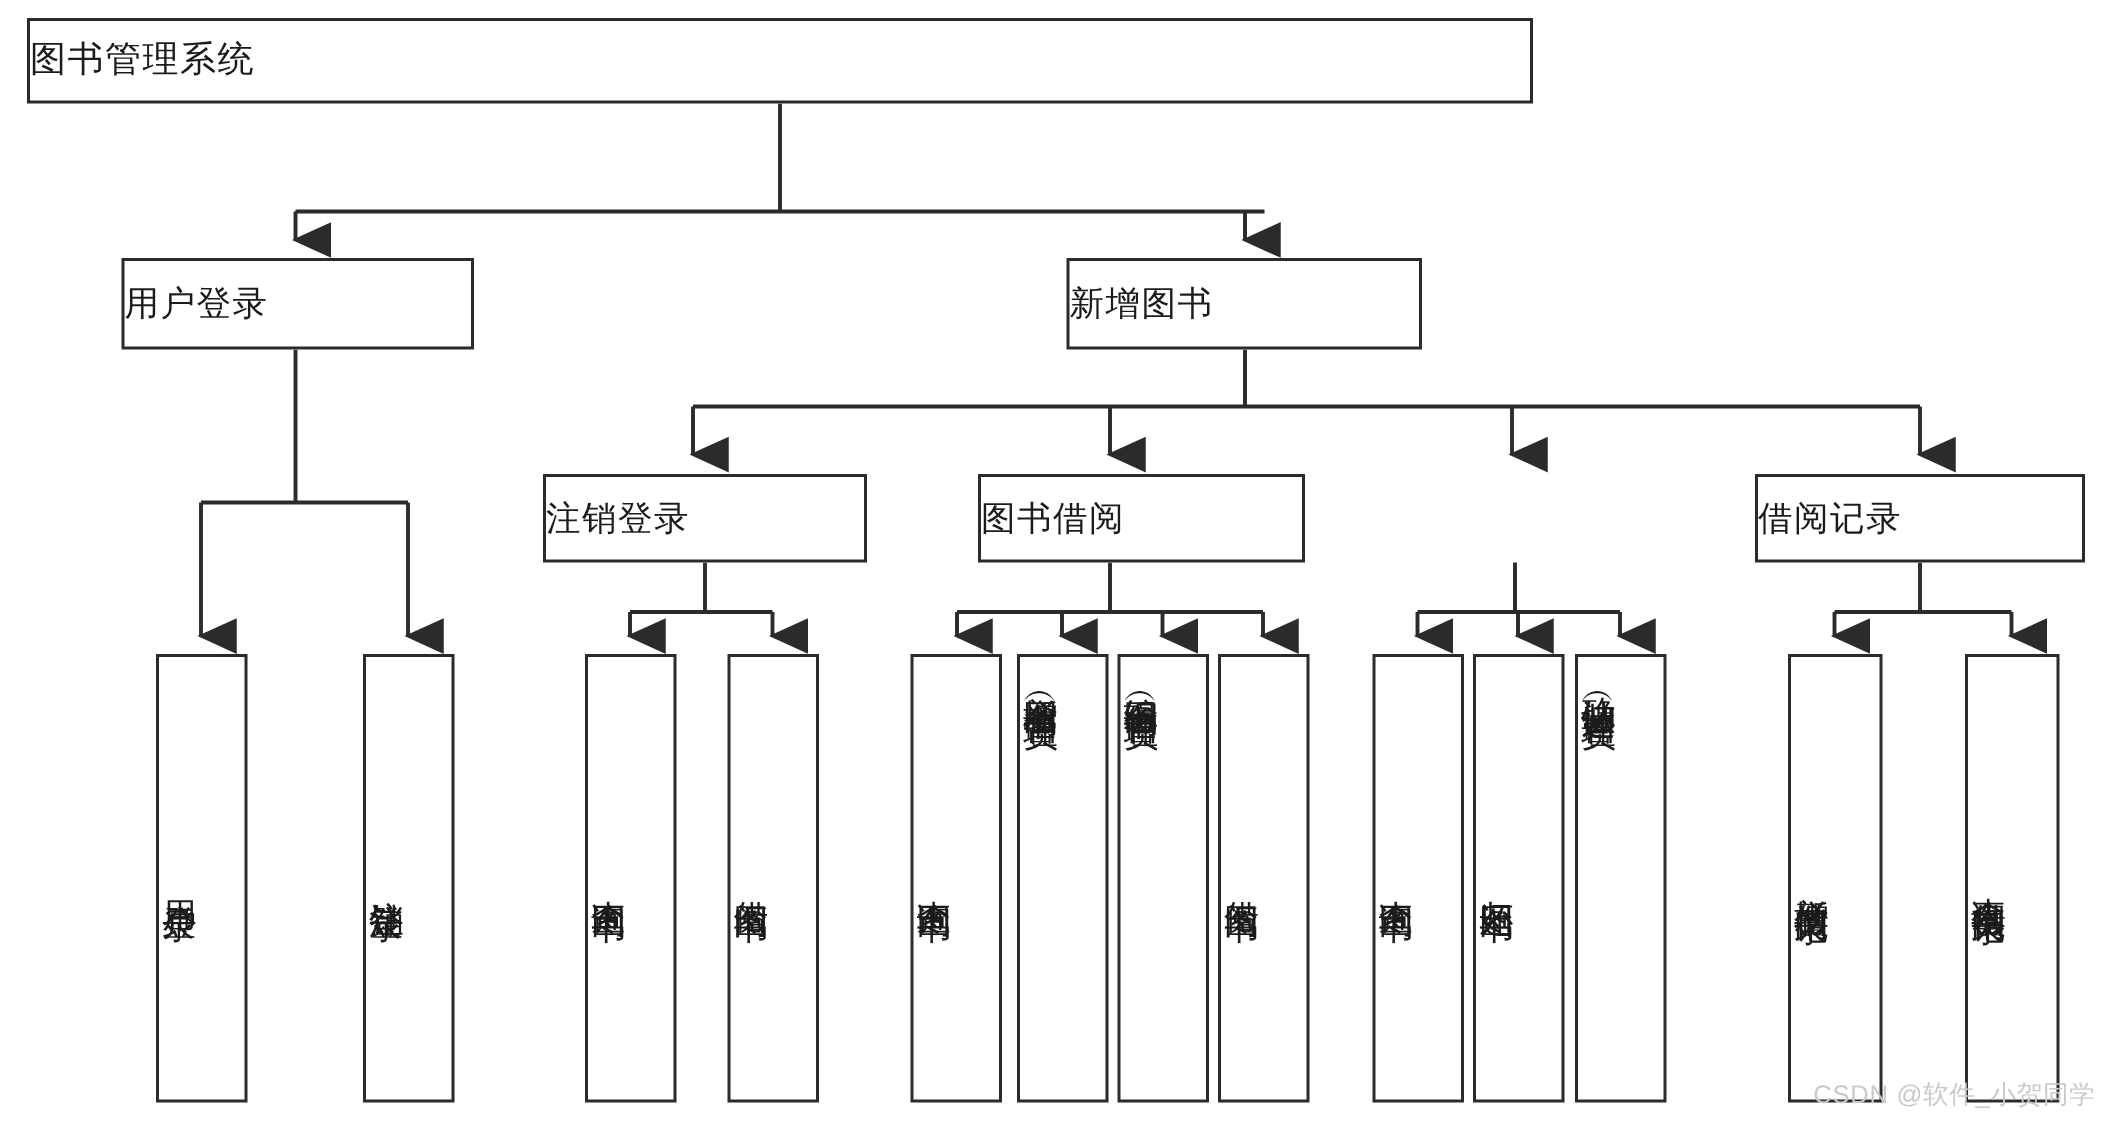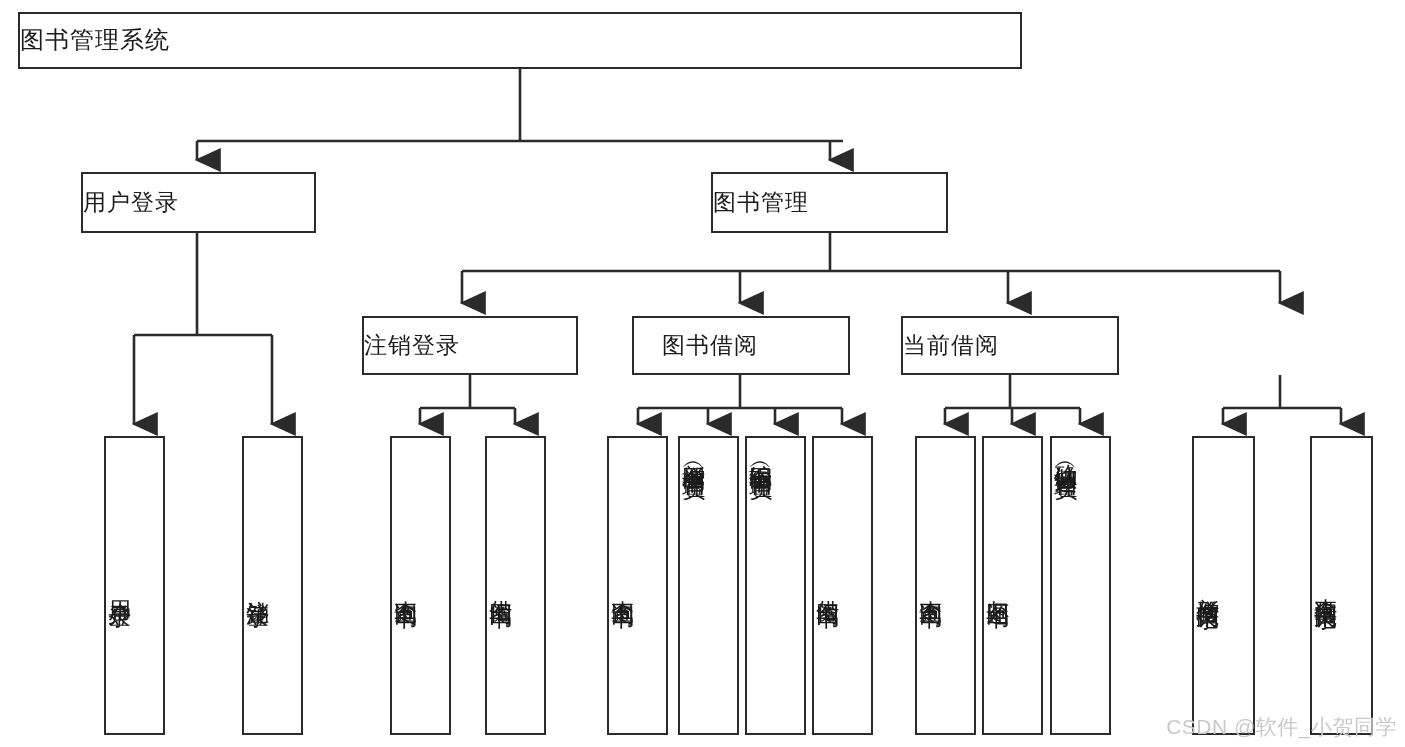--- a/index.html
+++ b/index.html
@@ -58,21 +58,21 @@
     white-space: nowrap;
   }
   .node-v.centered {
     align-items: center;
     padding-top: 0;
   }
   .watermark {
     position: absolute;
     right: 8px;
     bottom: 6px;
-    font-size: 21px;
+    font-size: 17px;
     color: #c9c9c9;
     letter-spacing: 0.5px;
     white-space: nowrap;
   }
 </style>
 </head>
 <body>
 
 <div id="canvas">
 
@@ -127,31 +127,31 @@
   </svg>
 
   <div class="node node-h node-root" style="left:18px; top:12px; width:1004px; height:57px;">
     <span>图书管理系统</span>
   </div>
 
   <div class="node node-h" style="left:81px; top:172px; width:235px; height:61px;">
     <span>用户登录</span>
   </div>
   <div class="node node-h" style="left:711px; top:172px; width:237px; height:61px;">
-    <span>图书管理</span>
+    <span>新增图书</span>
   </div>
 
   <div class="node node-h" style="left:362px; top:316px; width:216px; height:59px;">
     <span>注销登录</span>
   </div>
-  <div class="node node-h" style="left:632px; top:316px; width:218px; height:59px;padding-left:28px;">
+  <div class="node node-h" style="left:652px; top:316px; width:218px; height:59px;">
     <span>图书借阅</span>
   </div>
-  <div class="node node-h" style="left:901px; top:316px; width:218px; height:59px;">
-    <span>当前借阅</span>
+  <div class="node node-h" style="left:1170px; top:316px; width:220px; height:59px;">
+    <span>借阅记录</span>
   </div>
 
   <div class="node node-v centered" style="left:104px; top:436px; width:61px; height:299px;">
     <span class="vtext">用户登录</span>
   </div>
   <div class="node node-v centered" style="left:242px; top:436px; width:61px; height:299px;">
     <span class="vtext">注销登录</span>
   </div>
 
   <div class="node node-v centered" style="left:390px; top:436px; width:61px; height:299px;">

